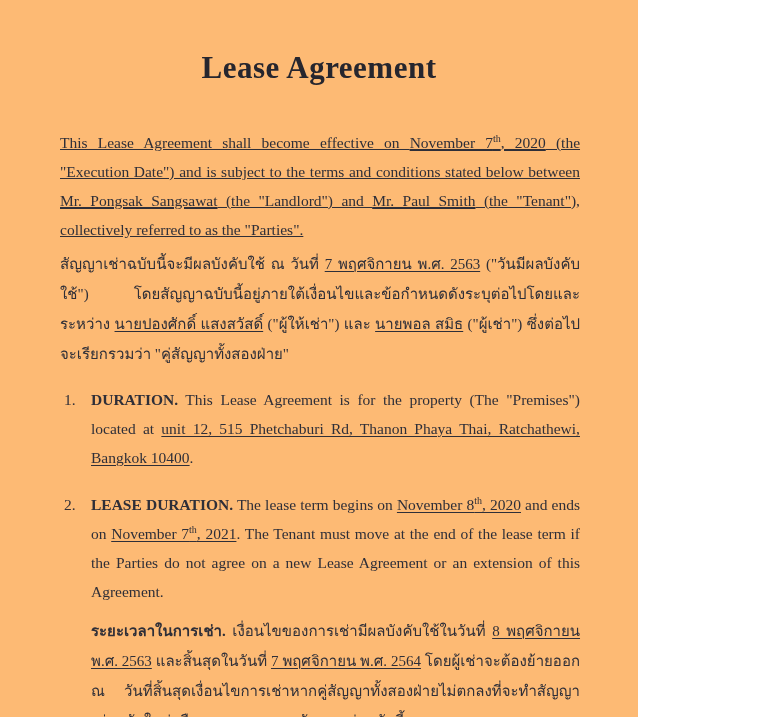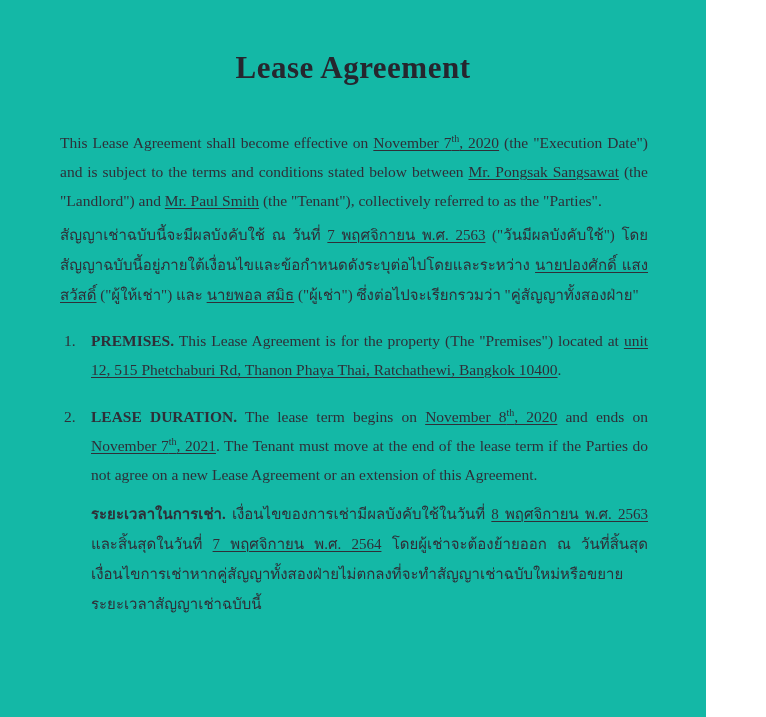--- a/index.html
+++ b/index.html
@@ -2,23 +2,23 @@
 <html><head>
 <meta charset="utf-8">
 <style>
   html, body {
     margin: 0;
     padding: 0;
     background: #ffffff;
   }
   .page {
     position: relative;
-    width: 706px;
+    width: 638px;
     height: 717px;
-    background: #14b8a6;
+    background: #fdba74;
     color: #2f2f38;
     font-family: "Liberation Serif", "DejaVu Serif", serif;
     box-sizing: border-box;
     padding-top: 50px;
     overflow: hidden;
   }
   .title-en {
     margin: 0;
     text-align: center;
     font-size: 31px;
@@ -42,20 +42,21 @@
   .para.en {
     font-size: 15.5px;
     line-height: 29px;
   }
   .para.th {
     font-size: 15px;
     line-height: 30px;
   }
   .intro-en {
     margin: 42px 58px 0 60px;
+    text-decoration: underline;
   }
   .intro-th {
     margin: 5px 58px 12px 60px;
   }
   .section {
     margin-top: 16px;
   }
   .section + .section {
     margin-top: 18px;
   }
@@ -91,21 +92,21 @@
   <h1 class="title-en">Lease Agreement</h1>
 
 
   <p class="para en intro-en"><span>This Lease Agreement shall become effective on </span><span class="u"><span>November 7</span><sup>th</sup><span>, 2020</span></span><span> (the "Execution Date") and is subject to the terms and conditions stated below between </span><span class="u"><span>Mr. Pongsak Sangsawat</span></span><span> (the "Landlord") and </span><span class="u"><span>Mr. Paul Smith</span></span><span> (the "Tenant"), collectively referred to as the "Parties".</span></p>
 
   <p class="para th intro-th"><span>สัญญาเช่าฉบับนี้จะมีผลบังคับใช้ ณ วันที่ </span><span class="u"><span>7 พฤศจิกายน พ.ศ. 2563</span></span><span> ("วันมีผลบังคับใช้") โดยสัญญาฉบับนี้อยู่ภายใต้เงื่อนไขและข้อกำหนดดังระบุต่อไปโดยและระหว่าง </span><span class="u"><span>นายปองศักดิ์ แสงสวัสดิ์</span></span><span> ("ผู้ให้เช่า") และ </span><span class="u"><span>นายพอล สมิธ</span></span><span> ("ผู้เช่า") ซึ่งต่อไปจะเรียกรวมว่า "คู่สัญญาทั้งสองฝ่าย"</span></p>
 
   <div class="section">
     <div class="sec-row">
       <span class="sec-num">1.</span>
-      <p class="para en sec-body"><span class="b">PREMISES.</span><span> This Lease Agreement is for the property (The "Premises") located at </span><span class="u"><span>unit 12, 515 Phetchaburi Rd, Thanon Phaya Thai, Ratchathewi, Bangkok 10400</span></span><span>.</span></p>
+      <p class="para en sec-body"><span class="b">DURATION.</span><span> This Lease Agreement is for the property (The "Premises") located at </span><span class="u"><span>unit 12, 515 Phetchaburi Rd, Thanon Phaya Thai, Ratchathewi, Bangkok 10400</span></span><span>.</span></p>
     </div>
   </div>
 
   <div class="section">
     <div class="sec-row">
       <span class="sec-num">2.</span>
       <p class="para en sec-body"><span class="b">LEASE DURATION.</span><span> The lease term begins on </span><span class="u"><span>November 8</span><sup>th</sup><span>, 2020</span></span><span> and ends on </span><span class="u"><span>November 7</span><sup>th</sup><span>, 2021</span></span><span>. The Tenant must move at the end of the lease term if the Parties do not agree on a new Lease Agreement or an extension of this Agreement.</span></p>
     </div>
     <p class="para th sec-sub"><span class="b">ระยะเวลาในการเช่า.</span><span> เงื่อนไขของการเช่ามีผลบังคับใช้ในวันที่ </span><span class="u"><span>8 พฤศจิกายน พ.ศ. 2563</span></span><span> และสิ้นสุดในวันที่ </span><span class="u"><span>7 พฤศจิกายน พ.ศ. 2564</span></span><span> โดยผู้เช่าจะต้องย้ายออก ณ วันที่สิ้นสุดเงื่อนไขการเช่าหากคู่สัญญาทั้งสองฝ่ายไม่ตกลงที่จะทำสัญญาเช่าฉบับใหม่หรือขยายระยะเวลาสัญญาเช่าฉบับนี้</span></p>
   </div>

